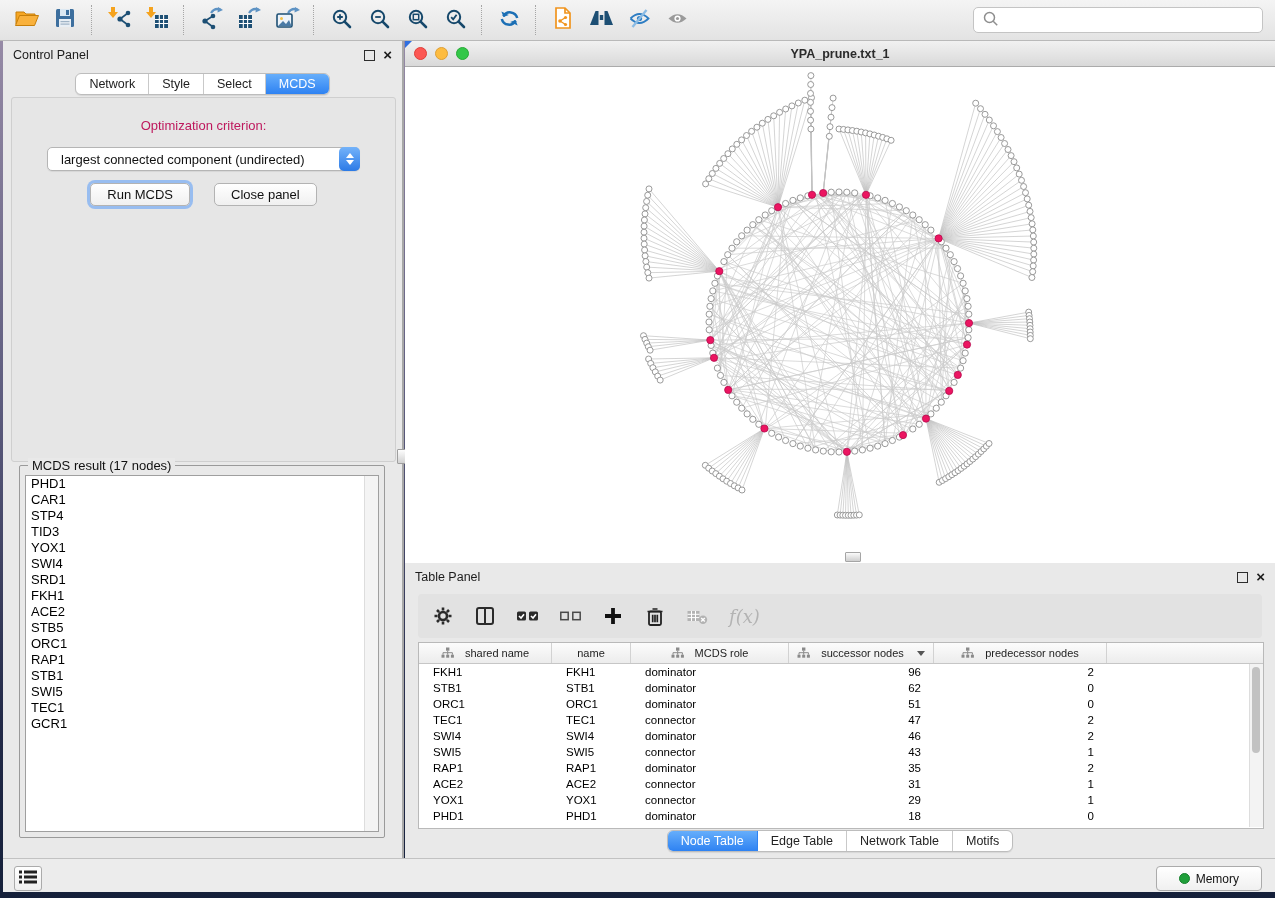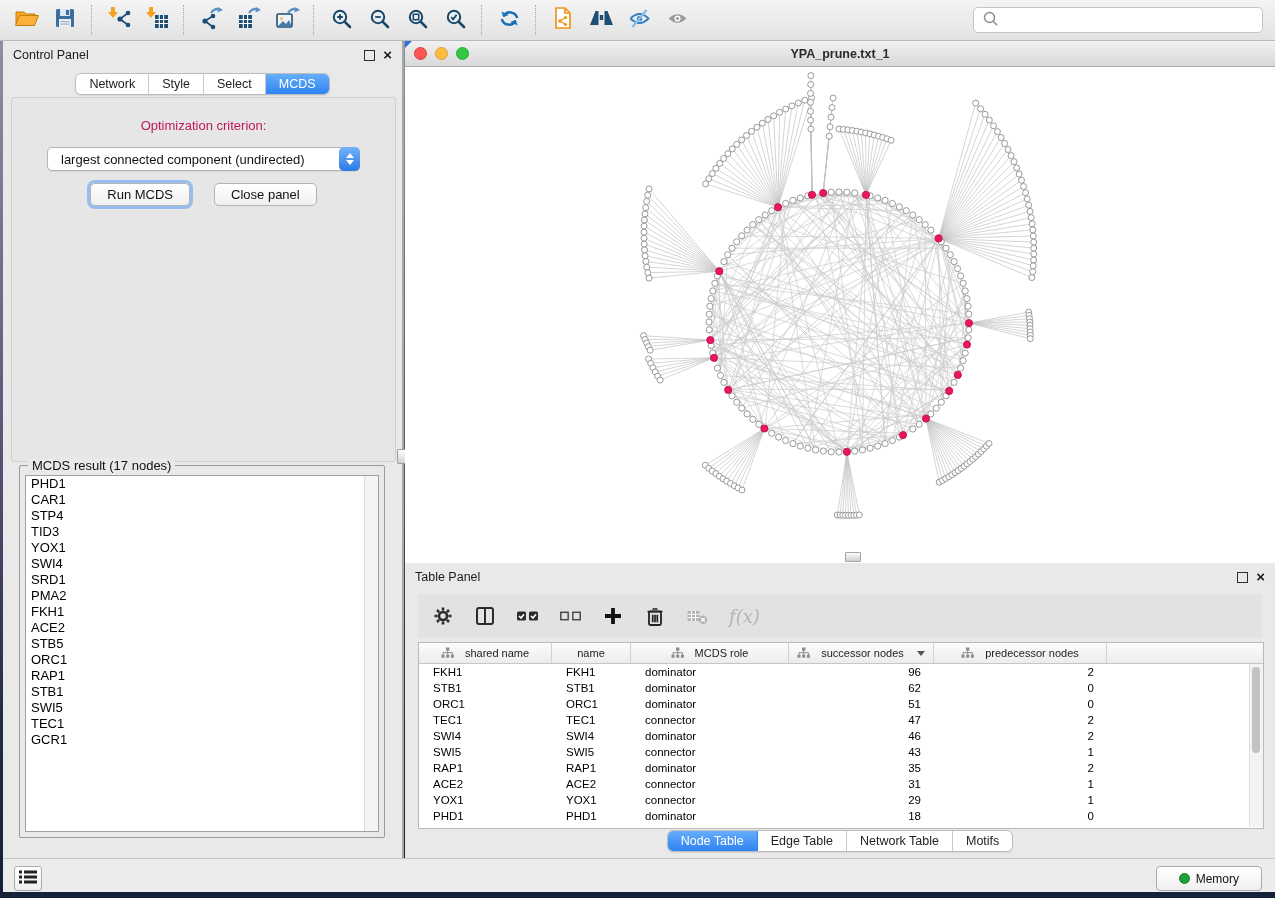--- a/index.html
+++ b/index.html
@@ -310,21 +310,20 @@
     <span id="mcds-legend">MCDS result (17 nodes)</span>
     <div id="mcds-listbox">
       <div>
           <div class="mcds-item">PHD1</div>
           <div class="mcds-item">CAR1</div>
           <div class="mcds-item">STP4</div>
           <div class="mcds-item">TID3</div>
           <div class="mcds-item">YOX1</div>
           <div class="mcds-item">SWI4</div>
           <div class="mcds-item">SRD1</div>
-          <div class="mcds-item">PMA2</div>
           <div class="mcds-item">FKH1</div>
           <div class="mcds-item">ACE2</div>
           <div class="mcds-item">STB5</div>
           <div class="mcds-item">ORC1</div>
           <div class="mcds-item">RAP1</div>
           <div class="mcds-item">STB1</div>
           <div class="mcds-item">SWI5</div>
           <div class="mcds-item">TEC1</div>
           <div class="mcds-item">GCR1</div>
         </div>

